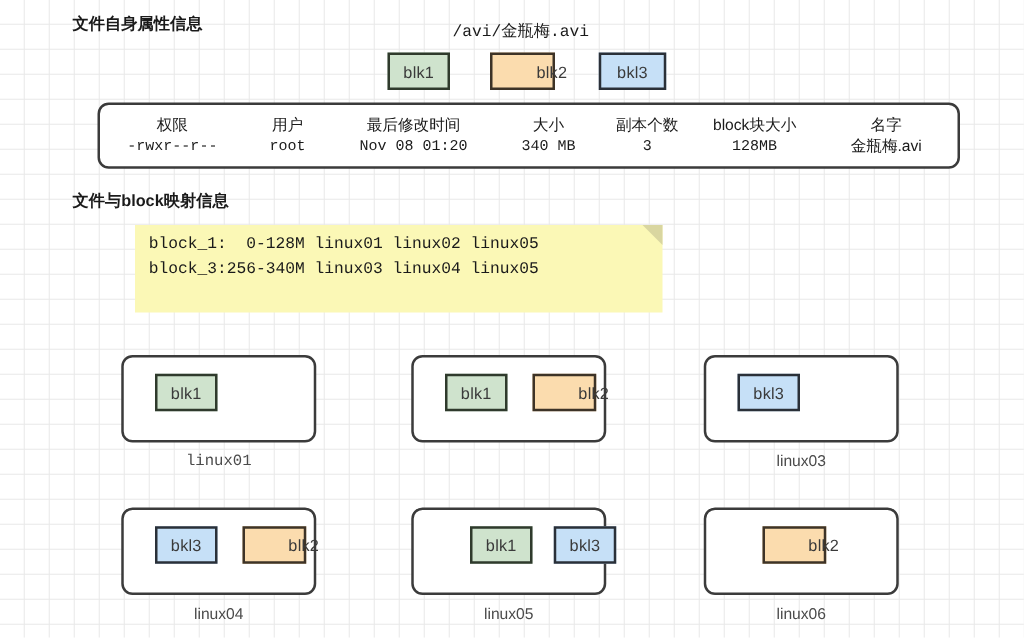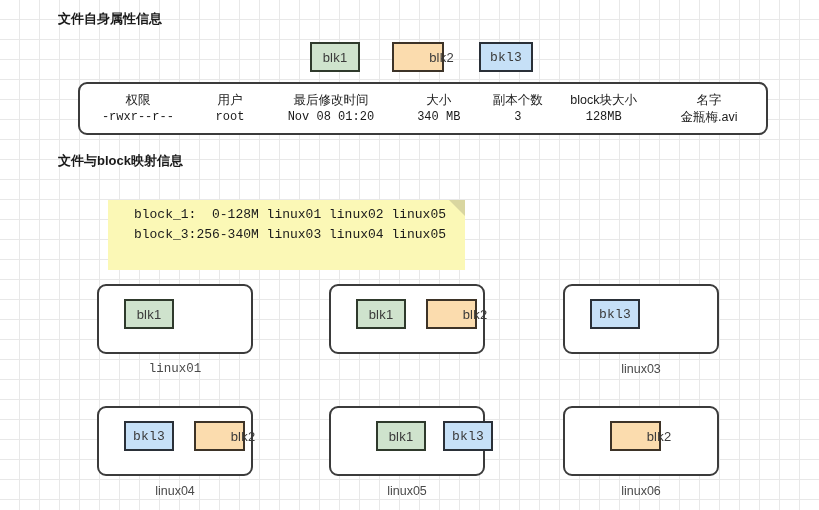--- a/index.html
+++ b/index.html
@@ -58,21 +58,21 @@
     display: flex;
     align-items: center;
     justify-content: center;
     font-family: "Liberation Sans", sans-serif;
     font-size: 13px;
     color: #3a3a3a;
     letter-spacing: 0.2px;
   }
   .blk.green  { background-color: #cfe3cd; border-color: #2f3a2c; }
   .blk.orange { background-color: #fbdcae; border-color: #3d3327; padding-left: 47px; }
-  .blk.blue   { background-color: #c6e0f7; border-color: #2a3038; font-family: Liberation Mono, monospace; }
+  .blk.blue   { background-color: #c6e0f7; border-color: #2a3038; }
 
   
   #legend-blk1 { left: 310px; top: 42px; width: 50px; height: 30px; }
   #legend-blk2 { left: 392px; top: 42px; width: 52px; height: 30px; }
   #legend-bkl3 { left: 479px; top: 42px; width: 54px; height: 30px; }
 
   
   #attr-table {
     position: absolute;
     left: 78px;
@@ -118,26 +118,25 @@
   .c-mtime { width: 152px; }
   .c-size { width: 94px; }
   .c-repl { width: 86px; }
   .c-bsize { width: 110px; }
   .c-name { width: 130px; }
 
   
   #mapping-note {
     position: absolute;
     left: 108px;
-    top: 200px;
-    width: 357px;
+    top: 180px;
+    width: 422px;
     height: 70px;
     background-color: #fbf8b6;
     box-shadow: 0 0 0 0 transparent;
-    text-align: center;
   }
   #mapping-note .fold {
     position: absolute;
     right: 0;
     top: 0;
     width: 0;
     height: 0;
     border-left: 16px solid transparent;
     border-top: 16px solid #d9d6a0;
   }
@@ -194,20 +193,21 @@
   .slot-c { left: 45px; }
   .slot-d { left: 112px; }
 </style>
 </head>
 <body>
 
 <div id="canvas">
 
   <div class="section-heading" id="heading-attr">文件自身属性信息</div>
 
+  <div id="file-path">/avi/金瓶梅.avi</div>
 
   <div class="blk green" id="legend-blk1">blk1</div>
   <div class="blk orange" id="legend-blk2">blk2</div>
   <div class="blk blue" id="legend-bkl3">bkl3</div>
 
   <div id="attr-table">
     <div class="cols">
       <div class="attr-col c-perm">
         <div class="attr-head">权限</div>
         <div class="attr-val">-rwxr--r--</div>

